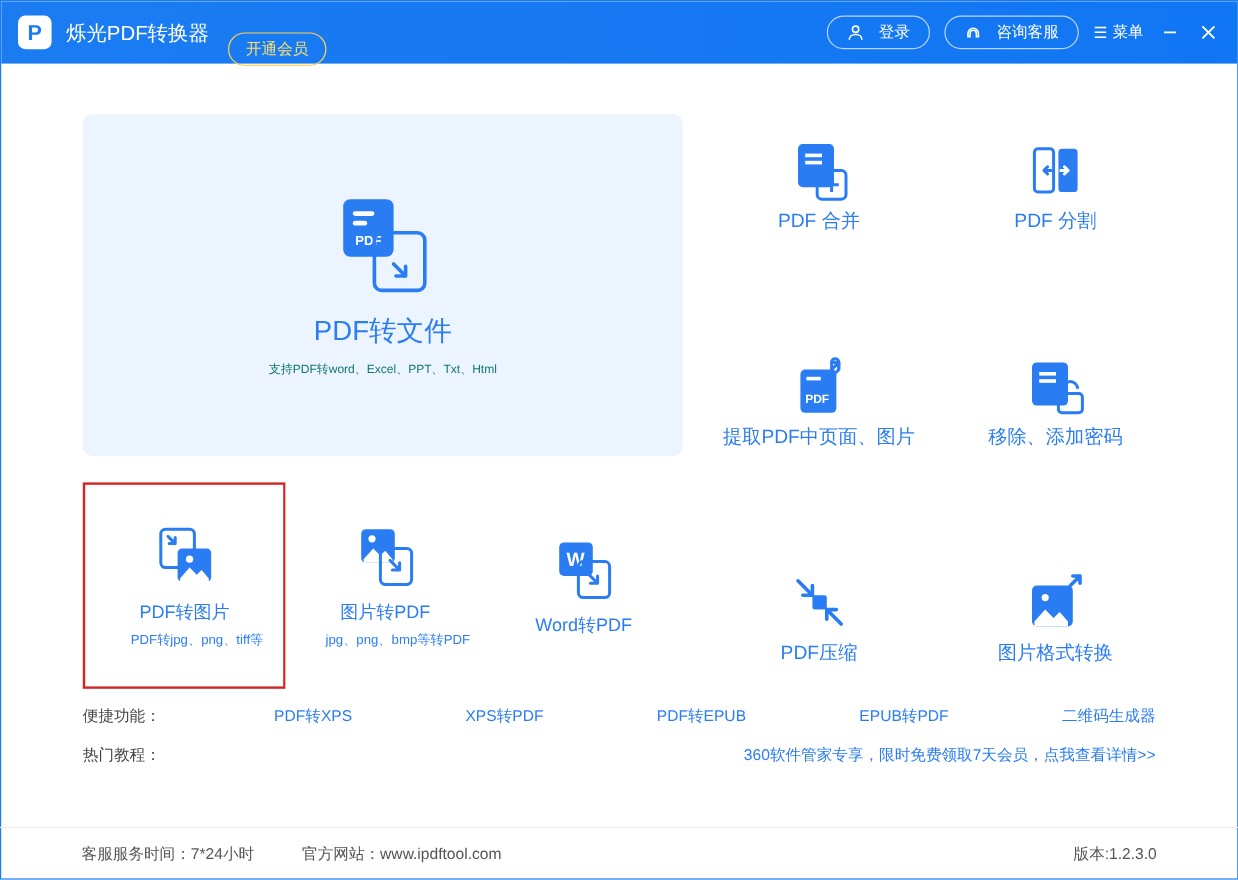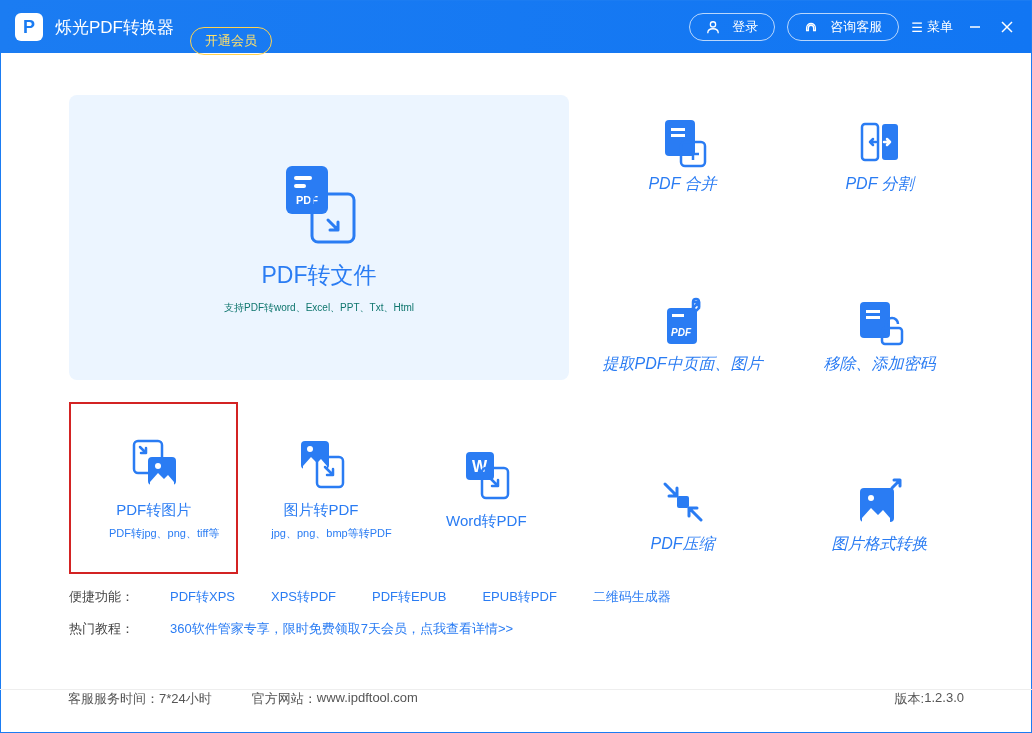--- a/index.html
+++ b/index.html
@@ -87,37 +87,36 @@
   grid-template-columns: 1fr 1fr;
   grid-template-rows: repeat(3, 1fr);
   row-gap: 60px;
   column-gap: 30px;
 }
 .card-r {
   display:flex; flex-direction:column; align-items:center; justify-content:center;
   cursor:pointer;
   gap:4px;
   text-align:right;
-  font-style:italic;
 }
 .r-title { color:#2a7cf3; font-size:16px; }
 
 .quick {
   padding: 14px 68px 0 68px;
   font-size:13px;
 }
-.quick-row { display:flex; align-items:center; gap:36px; margin-bottom: 14px; }
+.quick-row { display:flex; align-items:center; gap:36px; margin-bottom: 14px; justify-content: space-between; }
 .quick-label { color:#444; }
 .quick-link { color:#2a7cf3; cursor:pointer; }
 
 .footer {
   position:absolute; bottom:0; left:0; right:0;
   height: 44px;
   padding: 0 68px;
-  display:flex; 
+  display:flex; align-items:center;
   color:#555; font-size:13px;
   border-top: 1px solid #eee;
 }
 .footer .gap { width: 40px; }
 svg { display:block; }
 </style>
 </head>
 <body>
 
 <div class="titlebar">

